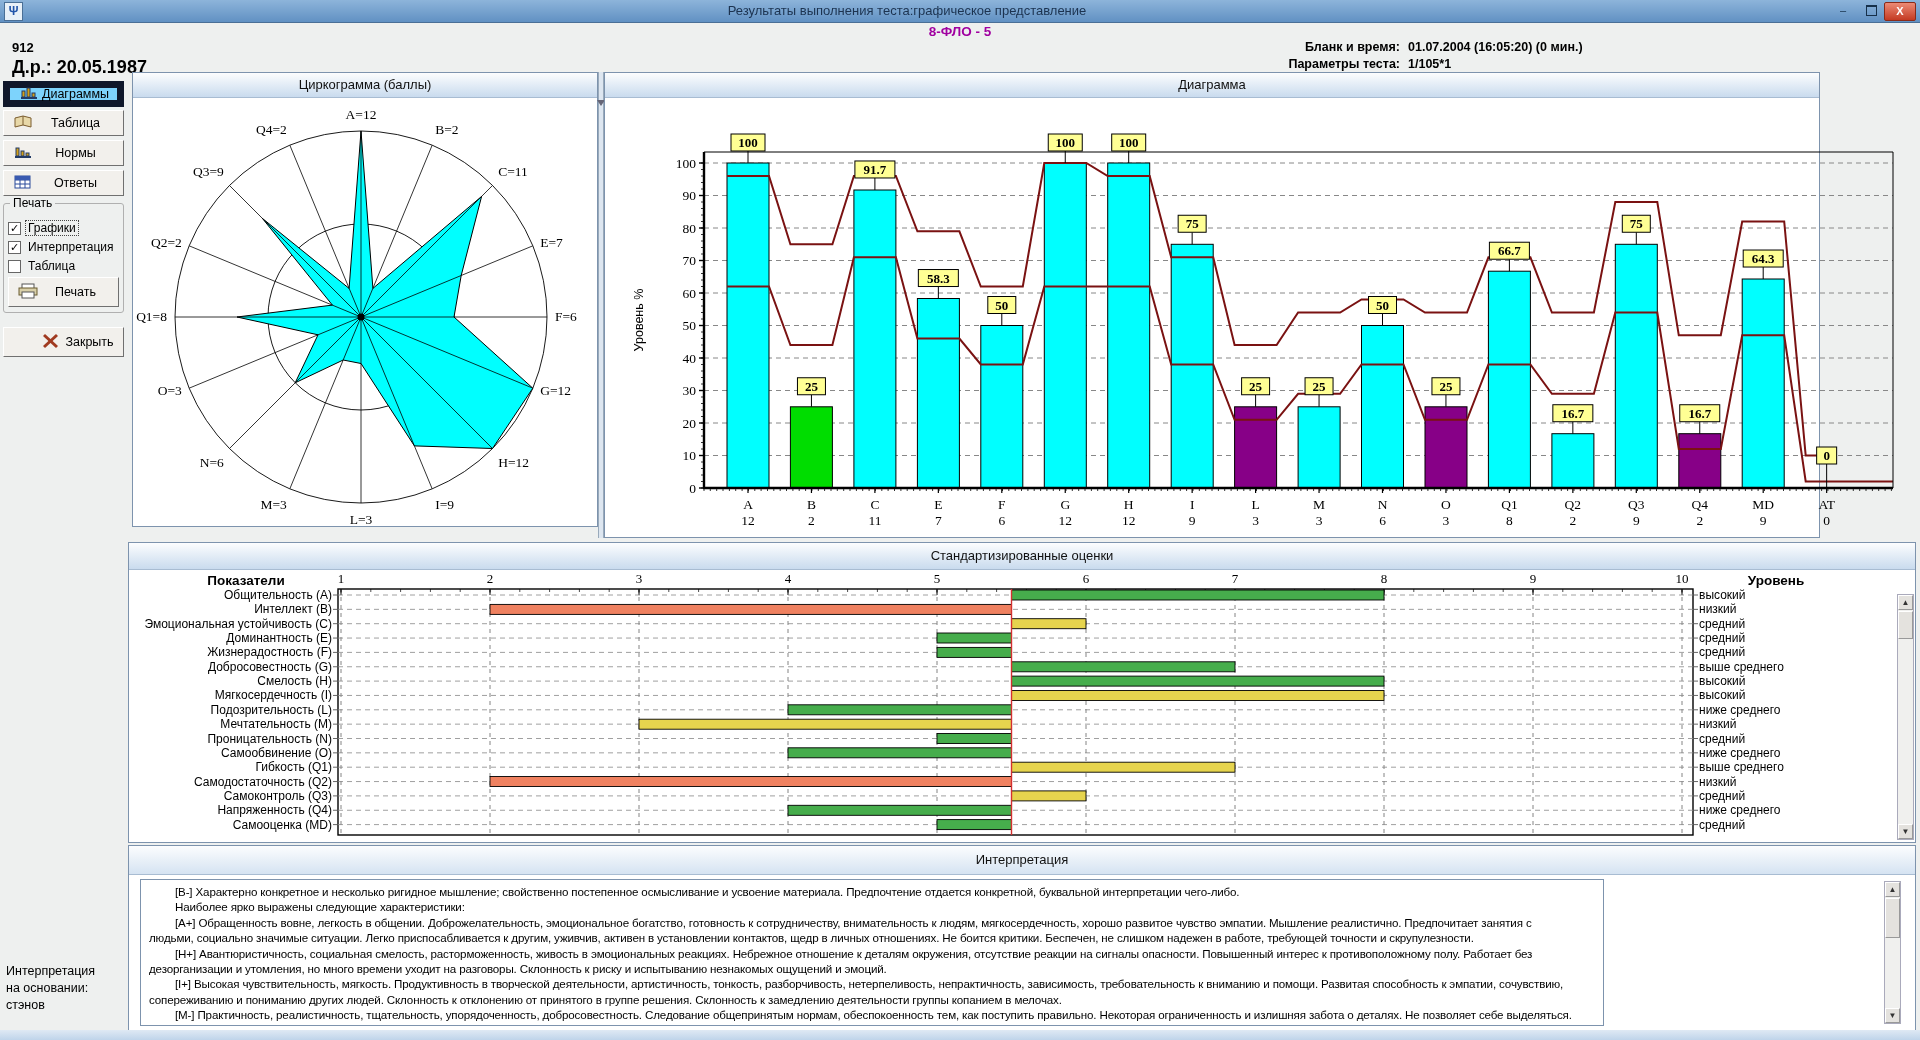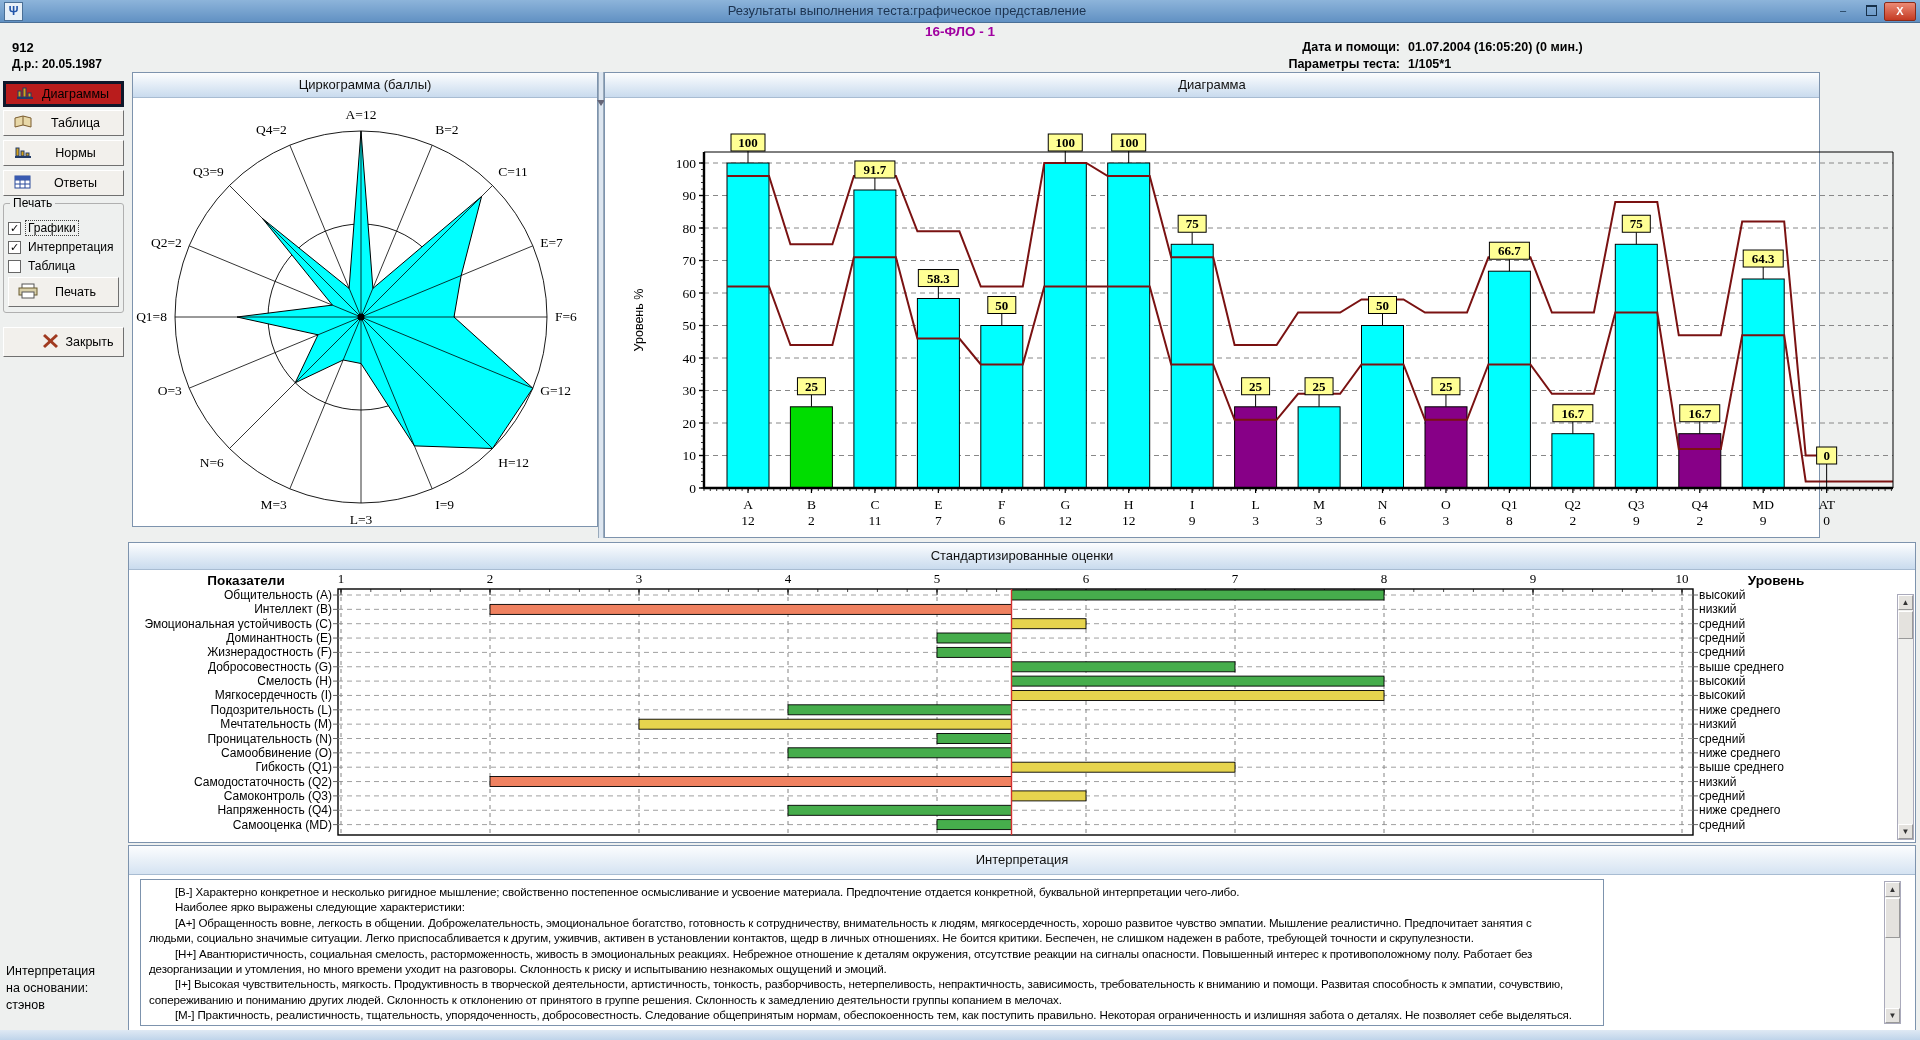--- a/index.html
+++ b/index.html
@@ -16,31 +16,31 @@
     line-height:16px;color:#16304a;}
   .wbtn.min{right:64px;} .wbtn.restore{right:36px;}
   .wbtn.close{right:4px;width:30px;background:linear-gradient(#ec8a75,#c43a22);
     border:1px solid #8a2a18;border-radius:2px;color:#fff;font-weight:bold;}
   .restore-glyph{display:inline-block;width:9px;height:8px;border:1px solid #16304a;
     border-top-width:2px;position:relative;top:2px;}
   
   .subtitle{position:absolute;left:0;top:24px;width:1920px;text-align:center;
     font-size:13.5px;font-weight:bold;color:#a000a0;}
   .pid{position:absolute;left:12px;top:40px;font-size:13px;font-weight:bold;}
-  .pbirth{position:absolute;left:12px;top:57px;font-size:12px;font-weight:bold;}
+  .pbirth{position:absolute;left:12px;top:57px;font-size:18px;font-weight:bold;}
   .inforow{position:absolute;font-size:12.5px;font-weight:bold;white-space:nowrap;}
   .lbl-right{position:absolute;text-align:right;}
   
   .btn3d{position:absolute;left:3px;width:121px;height:26px;background:#f2f0ec;
     border:1px solid #888;border-top-color:#fff;border-left-color:#fff;
     border-right-color:#707070;border-bottom-color:#707070;
     font-size:12.5px;display:flex;align-items:center;box-sizing:border-box;}
   .btn3d .ic{width:22px;margin-left:8px;text-align:center;flex:0 0 auto;}
   .btn3d .cap{flex:1;text-align:center;margin-right:6px;}
-  .btn3d.active{background:#b91c1c;border:3px solid #0f172a;}
+  .btn3d.active{background:#7dd3fc;border:7px solid #0f172a;}
   .groupbox{position:absolute;left:3px;top:203px;width:121px;height:110px;
     border:1px solid #b0b0b0;border-radius:3px;box-sizing:border-box;}
   .groupbox .legend{position:absolute;top:-8px;left:6px;background:#eef0ef;
     padding:0 3px;font-size:12px;}
   .cbrow{position:absolute;left:8px;height:14px;font-size:12px;display:flex;align-items:center;}
   .cbox{width:13px;height:13px;background:#fff;border:1px solid #666;box-sizing:border-box;
     font-size:11px;line-height:11px;text-align:center;margin-right:5px;flex:0 0 auto;}
   .cbrow .cblabel{padding:0 2px;}
   .cbrow.focused .cblabel{outline:1px dotted #444;}
   
@@ -78,24 +78,24 @@
 <div id="app">
 
   <div class="titlebar">
     <div class="appicon">Ψ</div>
     <div class="title">Результаты выполнения теста:графическое представление</div>
     <div class="wbtn min">–</div>
     <div class="wbtn restore"><span class="restore-glyph"></span></div>
     <div class="wbtn close">X</div>
   </div>
 
-  <div class="subtitle">16-ФЛО - 1</div>
+  <div class="subtitle">8-ФЛО - 5</div>
   <div class="pid">912</div>
   <div class="pbirth">Д.р.: 20.05.1987</div>
-  <div class="inforow lbl-right" style="left:1200px;top:40px;width:200px;">Дата и помощи:</div>
+  <div class="inforow lbl-right" style="left:1200px;top:40px;width:200px;">Бланк и время:</div>
   <div class="inforow" style="left:1408px;top:40px;">01.07.2004 (16:05:20) (0 мин.)</div>
   <div class="inforow lbl-right" style="left:1200px;top:57px;width:200px;">Параметры теста:</div>
   <div class="inforow" style="left:1408px;top:57px;">1/105*1</div>
   <div class="inforow" style="left:1960px;top:57px;">Бланк</div>
 
   <div class="btn3d active" style="top:81px;">
     <span class="ic"><svg width="18" height="14">
           <rect x="1" y="11" width="16" height="2" fill="#223a66"></rect>
           <rect x="2" y="5" width="3" height="6" fill="#d4a017" stroke="#223a66" stroke-width="1"></rect>
           <rect x="7" y="2" width="3" height="9" fill="#d4a017" stroke="#223a66" stroke-width="1"></rect>

